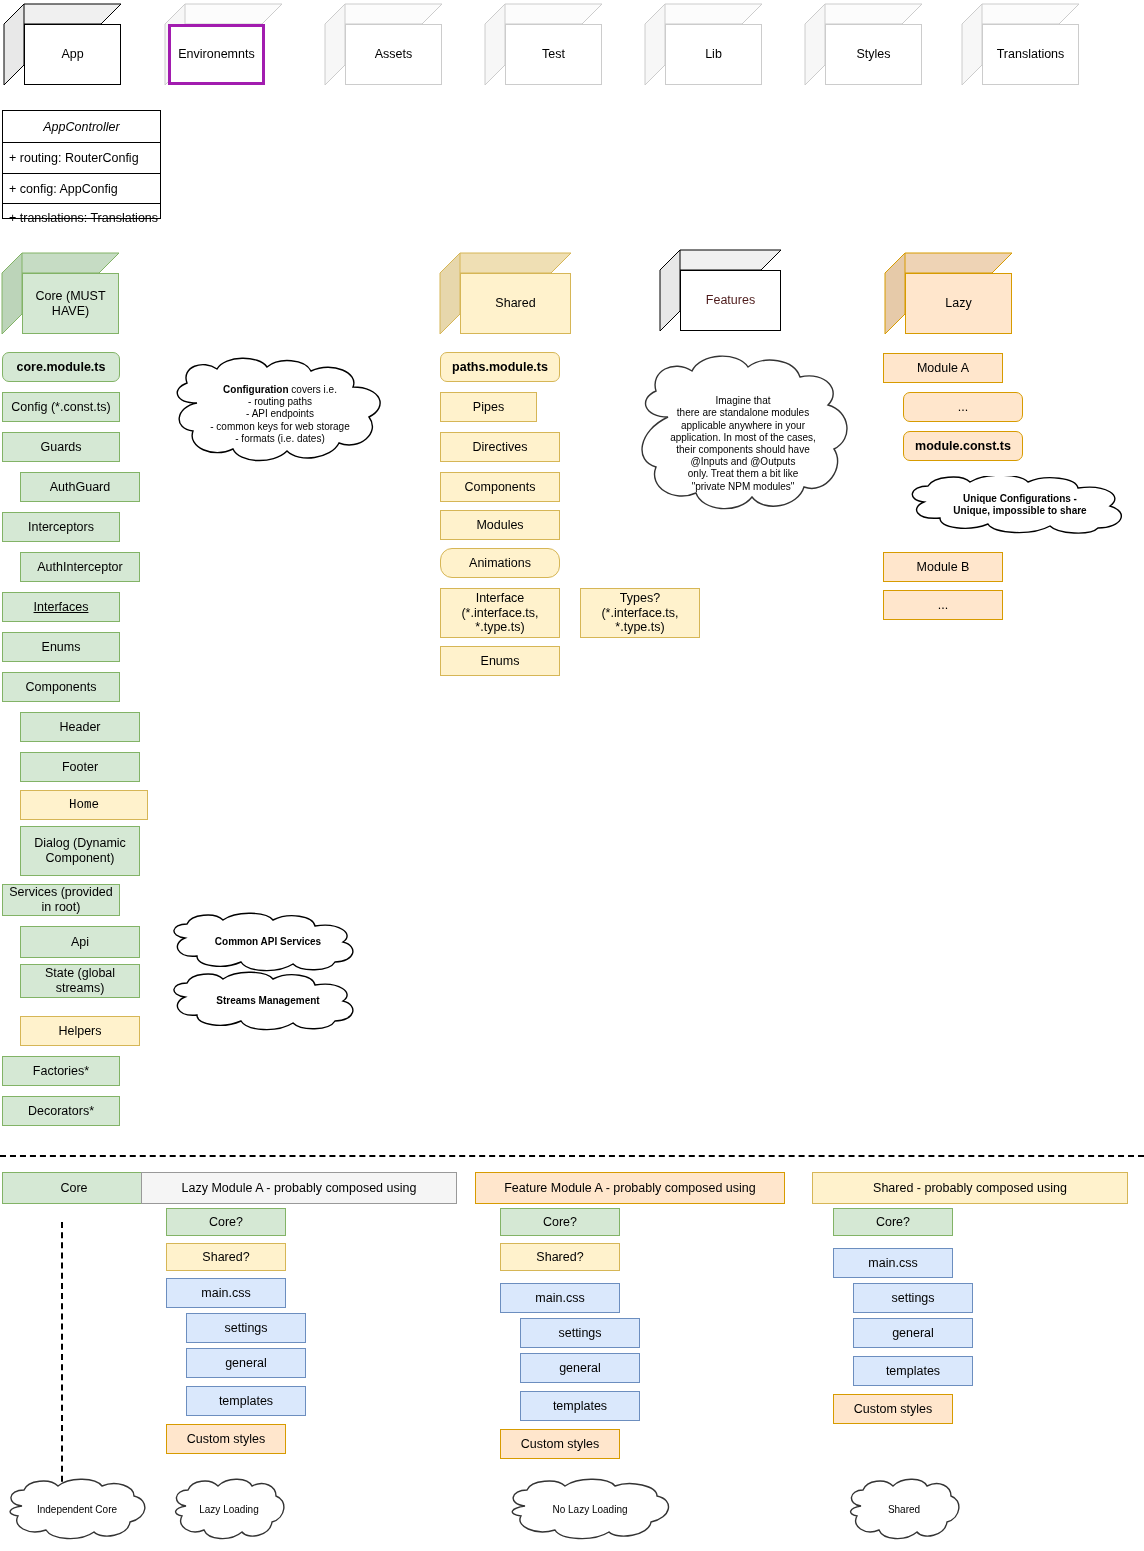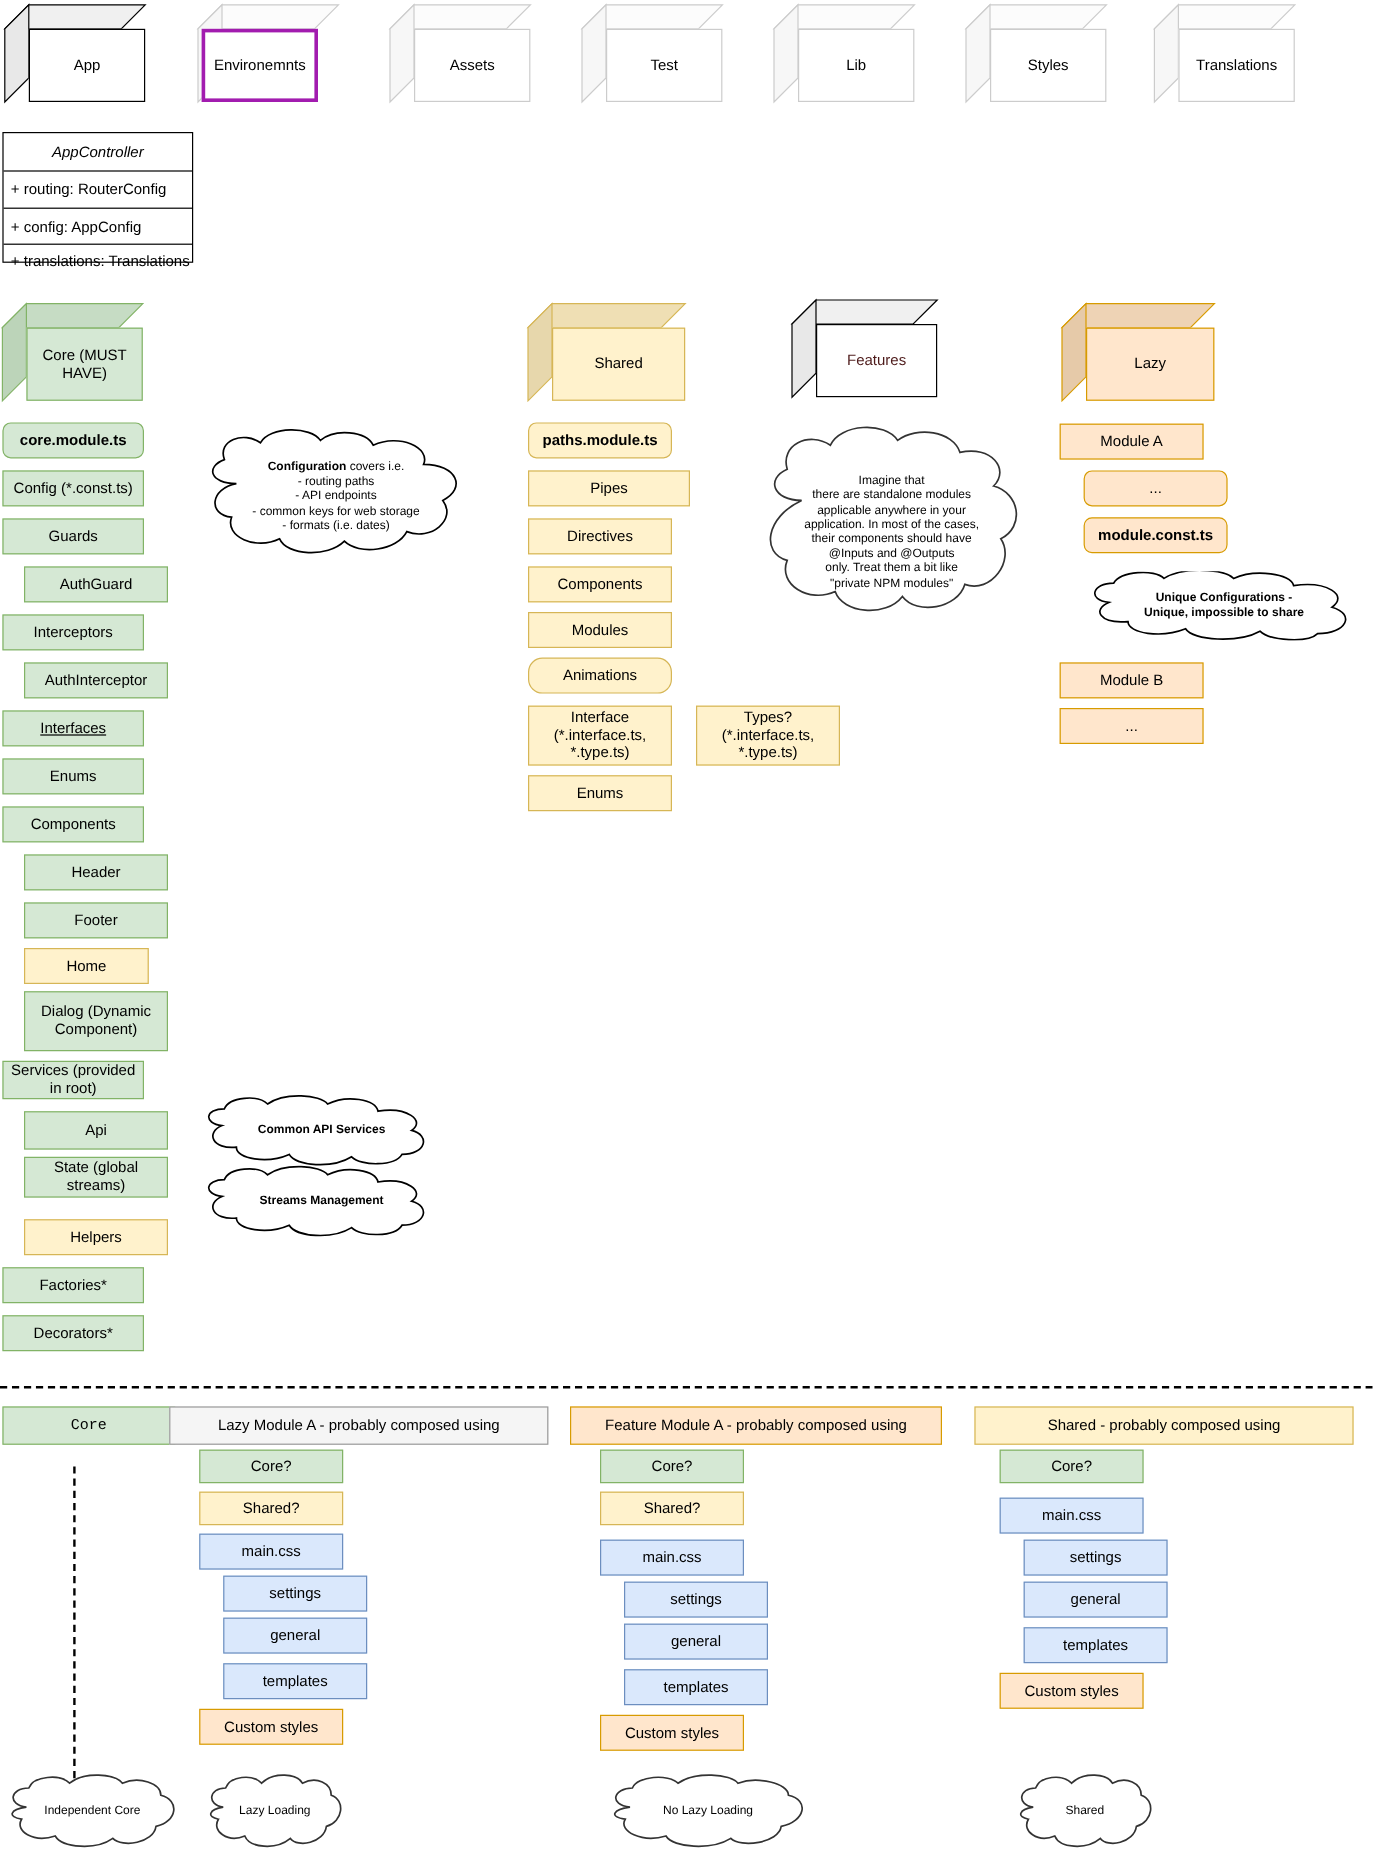--- a/index.html
+++ b/index.html
@@ -148,21 +148,21 @@
   <div class="bx green" style="left:2px;top:392px;width:118px;height:30px;">Config (*.const.ts)</div>
   <div class="bx green" style="left:2px;top:432px;width:118px;height:30px;">Guards</div>
   <div class="bx green" style="left:20px;top:472px;width:120px;height:30px;">AuthGuard</div>
   <div class="bx green" style="left:2px;top:512px;width:118px;height:30px;">Interceptors</div>
   <div class="bx green" style="left:20px;top:552px;width:120px;height:30px;">AuthInterceptor</div>
   <div class="bx green" style="left:2px;top:592px;width:118px;height:30px;text-decoration:underline;">Interfaces</div>
   <div class="bx green" style="left:2px;top:632px;width:118px;height:30px;">Enums</div>
   <div class="bx green" style="left:2px;top:672px;width:118px;height:30px;">Components</div>
   <div class="bx green" style="left:20px;top:712px;width:120px;height:30px;">Header</div>
   <div class="bx green" style="left:20px;top:752px;width:120px;height:30px;">Footer</div>
-  <div class="bx yellow" style="left:20px;top:790px;width:104px;height:30px;">Home</div>
+  <div class="bx yellow" style="left:20px;top:790px;width:128px;height:30px;font-family:Liberation Mono, monospace;">Home</div>
   <div class="bx green" style="left:20px;top:826px;width:120px;height:50px;">Dialog (Dynamic Component)</div>
   <div class="bx green" style="left:2px;top:884px;width:118px;height:32px;">Services (provided in root)</div>
   <div class="bx green" style="left:20px;top:926px;width:120px;height:32px;">Api</div>
   <div class="bx green" style="left:20px;top:964px;width:120px;height:34px;">State (global streams)</div>
   <div class="bx yellow" style="left:20px;top:1016px;width:120px;height:30px;">Helpers</div>
   <div class="bx green" style="left:2px;top:1056px;width:118px;height:30px;">Factories*</div>
   <div class="bx green" style="left:2px;top:1096px;width:118px;height:30px;">Decorators*</div>
 
   <div class="cloud" style="left:155px;top:355px;width:250px;height:115px;">
     <svg width="250" height="115" viewBox="0 0 250 115">
@@ -204,21 +204,21 @@
 
   <div class="cube" style="left:440px;top:253px;width:132px;height:82px;">
     <svg width="132" height="82">
       <polygon points="0,20 20,0 131,0 111,20" fill="#efdfb4" stroke="#d6b656" stroke-width="1"></polygon>
       <polygon points="0,20 0,81 20,61 20,0" fill="#e7d7ac" stroke="#d6b656" stroke-width="1"></polygon>
     </svg>
     <div class="face" style="left:20px;top:20px;width:111px;height:61px;background:#fff2cc;border:1px solid #d6b656;font-size:12.5px;">Shared</div>
   </div>
 
   <div class="bx yellow rnd bold" style="left:440px;top:352px;width:120px;height:30px;">paths.module.ts</div>
-  <div class="bx yellow" style="left:440px;top:392px;width:135px;height:30px;">Pipes</div>
+  <div class="bx yellow" style="left:440px;top:392px;width:97px;height:30px;">Pipes</div>
   <div class="bx yellow" style="left:440px;top:432px;width:120px;height:30px;">Directives</div>
   <div class="bx yellow" style="left:440px;top:472px;width:120px;height:30px;">Components</div>
   <div class="bx yellow" style="left:440px;top:510px;width:120px;height:30px;">Modules</div>
   <div class="bx yellow" style="left:440px;top:548px;width:120px;height:30px;border-radius:12px;">Animations</div>
   <div class="bx yellow" style="left:440px;top:588px;width:120px;height:50px;">
     <div>
       <div>Interface</div>
       <div>(*.interface.ts,</div>
       <div>*.type.ts)</div>
     </div>
@@ -286,21 +286,21 @@
     <div class="ctext bold">
       <div>
         <div>Unique Configurations -</div>
         <div>Unique, impossible to share</div>
       </div>
     </div>
   </div>
 
   <div class="dashH" style="left:0px;top:1155px;width:1144px;"></div>
 
-  <div class="bx green" style="left:2px;top:1172px;width:144px;height:32px;font-family:Liberation Mono, monospace;">Core</div>
+  <div class="bx green" style="left:2px;top:1172px;width:144px;height:32px;">Core</div>
   <div class="dashV" style="left:61px;top:1222px;height:270px;"></div>
   <div class="cloud" style="left:4px;top:1478px;width:146px;height:64px;">
     <svg width="146" height="64" viewBox="0 0 146 64">
       <path d="M18,28 C2,26 4,12 20,12 C24,2 46,0 54,8 C66,-2 92,0 98,8
                C112,2 130,8 130,18 C146,22 144,40 126,44 C124,58 98,62 90,54
                C76,64 48,62 42,52 C24,58 8,48 14,38 C2,36 4,30 18,28 Z" fill="#ffffff" stroke="#333333" stroke-width="1.4"></path>
     </svg>
     <div class="ctext">Independent Core</div>
   </div>
 

